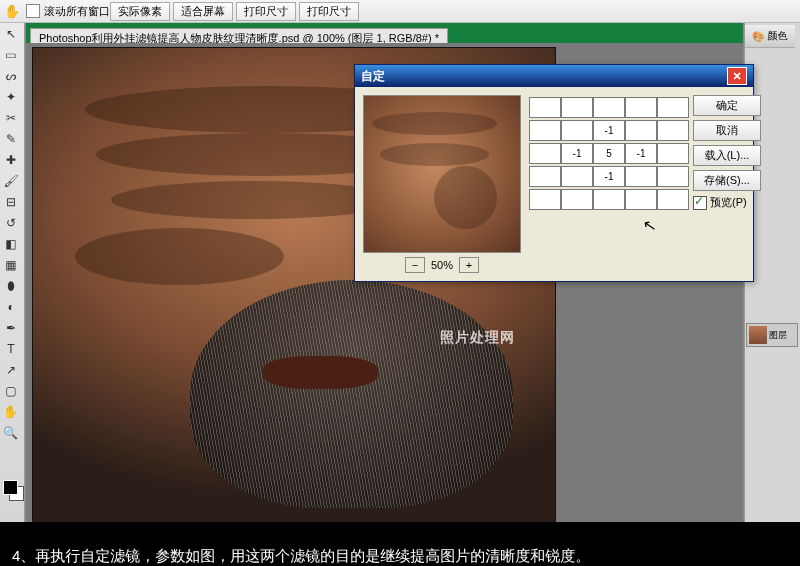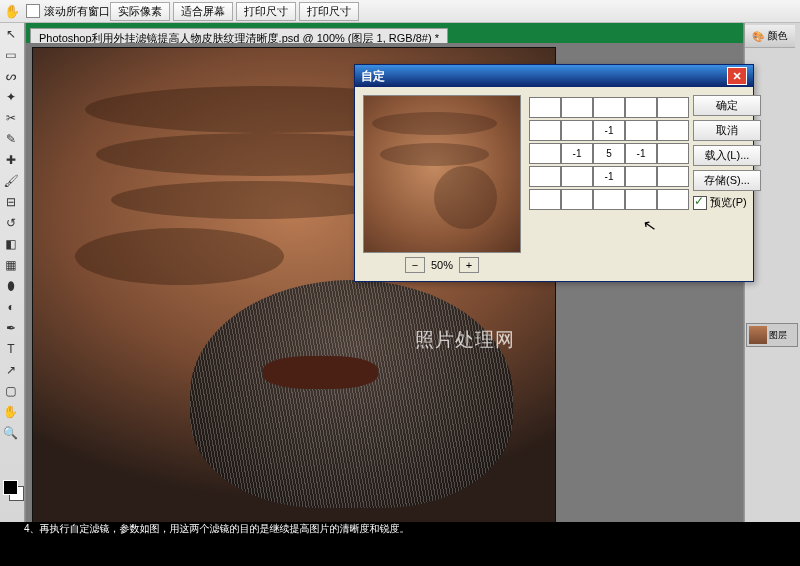--- a/index.html
+++ b/index.html
@@ -18,42 +18,42 @@
 .doc-tabs { position: absolute; left: 26px; right: 57px; top: 0; height: 30px; background: #15803d; display: flex; align-items: center; padding-left: 4px; font-size: 11px; }
 .doc-tabs .tab { background: #e6e6e6; padding: 2px 8px; border: 1px solid #999; border-bottom: none; }
 .canvas-area { position: absolute; left: 26px; right: 57px; top: 20px; bottom: 0; background: #7a7a7a; }
 .image-holder { position: absolute; left: 6px; top: 4px; width: 522px; height: 474px; background: #3d2a20; border: 1px solid #111; overflow: hidden; }
 .portrait { position: absolute; inset: 0; }
 .skin { position:absolute; inset:0; background: radial-gradient(ellipse 80% 60% at 50% 35%, #b87a52, #7a4b32 55%, #2b1e18 100%); }
 .wrinkle { position:absolute; background: rgba(40,20,10,.35); border-radius: 50%; }
 .beard { position:absolute; left:30%; right:8%; bottom:3%; height:48%; background: repeating-linear-gradient(80deg, rgba(230,230,230,.25) 0 1px, transparent 1px 3px), radial-gradient(circle at 50% 30%, rgba(70,60,55,.9), rgba(20,15,12,.95)); border-radius: 50% 50% 40% 40%; }
 .mouth { position:absolute; left:44%; bottom:28%; width:22%; height:7%; background: #4a2015; border-radius: 40%; }
 .watermark1 { position: absolute; right: 40px; top: 280px; color: rgba(255,255,255,.75); font: bold 18px Arial; letter-spacing: 1px; text-align: right; line-height: 1.3; }
-.watermark1 .cn { font-size: 19px; font-weight: normal; }
+.watermark1 .cn { font-size: 14px; font-weight: bold; }
 .dialog { position: absolute; left: 354px; top: 64px; width: 398px; background: #ece9d8; border: 1px solid #0a246a; box-shadow: 2px 2px 6px rgba(0,0,0,.3); z-index: 50; }
 .dlg-title { background: linear-gradient(#3b8fe4,#0a246a); color: #fff; font-size: 12px; font-weight: bold; padding: 2px 6px; display: flex; justify-content: space-between; align-items: center; height: 18px; }
 .close-x { width: 18px; height: 16px; background: #e04030; color: #fff; display: flex; align-items: center; justify-content: center; font-weight: bold; border: 1px solid #fff; font-size: 11px; }
 .dlg-body { padding: 8px; display: flex; }
 .preview-col { width: 160px; }
 .preview-box { width: 156px; height: 156px; border: 1px solid #888; background: radial-gradient(circle at 45% 45%, #c48a60, #8a5638 60%, #5a3522); overflow:hidden; position:relative;}
 .preview-box .pw { position:absolute; background: rgba(50,25,15,.3); border-radius:50%; }
 .zoom-row { display: flex; align-items: center; justify-content: center; gap: 6px; margin-top: 4px; font-size: 11px; }
 .zoom-row .zbtn { width: 18px; height: 14px; border: 1px solid #888; background: #ece9d8; display:flex; align-items:center; justify-content:center; font-size:11px; }
 .matrix-col { flex: 1; padding: 2px 2px 0 8px; }
 .matrix { display: grid; grid-template-columns: repeat(5, 28px); grid-template-rows: repeat(5, 19px); gap: 4px 4px; }
 .matrix input { width: 26px; height: 17px; font-size: 10px; text-align: center; border: 1px solid #7a7a7a; background:#fff; }
 .scale-row { margin-top: 10px; font-size: 11px; }
 .scale-row input { width: 28px; height: 15px; font-size: 10px; text-align:center; border:1px solid #7a7a7a; margin: 0 4px; }
 .btn-col { width: 70px; padding-left: 6px; }
 .winbtn { width: 66px; height: 19px; background: linear-gradient(#fefefe,#e4e4e4); border: 1px solid #888; font-size: 11px; margin-bottom: 4px; display:flex; align-items:center; justify-content:center; }
 .chkrow { font-size: 11px; margin-top: 4px; display:flex; align-items:center; }
 .chkrow .cb { width:12px; height:12px; border:1px solid #555; background:#fff; margin-right:3px; position:relative; }
 .chkrow .cb::after { content:"✓"; position:absolute; left:0; top:-3px; font-size:12px; color:#2a7a2a; }
 .cursor { position: absolute; left: 643px; top: 216px; font-size: 16px; color:#000; z-index:60; pointer-events:none; transform: rotate(-10deg); }
-.caption-bar { position: absolute; left:0; right:0; bottom:0; height:44px; background:#000; color:#fff; font-size:10px; display:flex; align-items:flex-start; padding: 0 24px; }
+.caption-bar { position: absolute; left:0; right:0; bottom:0; height:44px; background:#000; color:#fff; font-size:15px; display:flex; align-items:flex-end; padding: 0 12px; }
 .layer-thumb { position:absolute; right:2px; top:300px; width:50px; height:22px; background:#ccc; border:1px solid #888; display:flex; align-items:center; }
 .layer-thumb .t { width:18px; height:18px; background: linear-gradient(#b87a52,#7a4b32); margin:0 2px; }
 </style>
 </head>
 <body>
 
 <div class="top-strip">
   <span class="tool" style="width:18px;font-size:13px">✋</span>
   <span class="chk"></span>
   <span class="label">滚动所有窗口</span>

